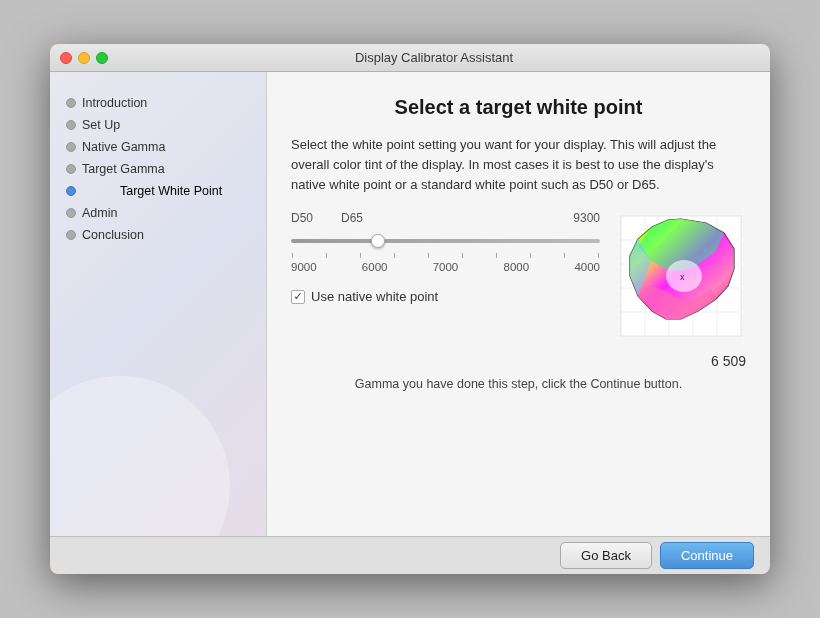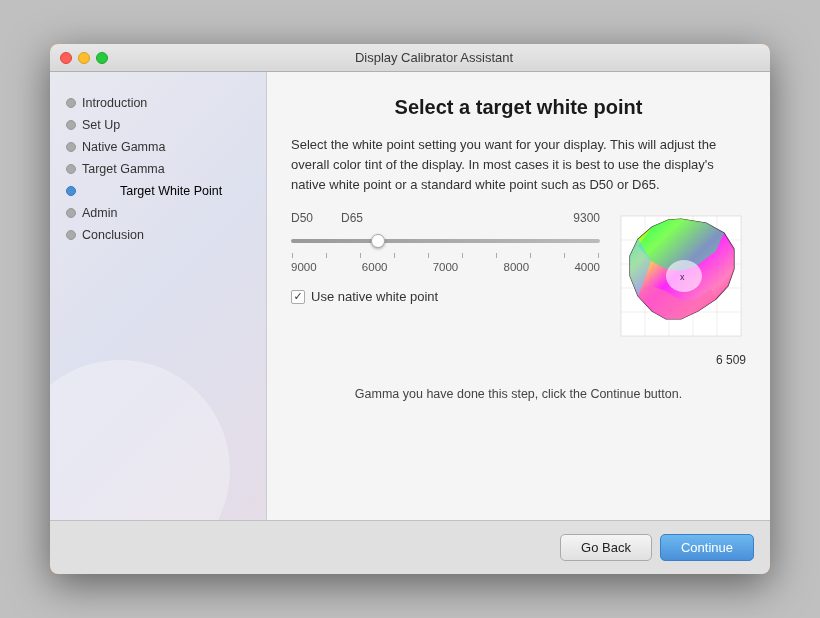--- a/index.html
+++ b/index.html
@@ -201,34 +201,34 @@
       background: white;
       border: 1px solid #aaa;
       border-radius: 2px;
       display: flex;
       align-items: center;
       justify-content: center;
       font-size: 11px;
     }
     .value-display {
       text-align: right;
-      font-size: 12px;
+      font-size: 14px;
       color: #333;
-      margin-bottom: 16px;
+      margin-bottom: 4px;
     }
     .instruction {
       font-size: 12.5px;
       color: #444;
       text-align: center;
       margin-top: 4px;
     }
     .footer {
       background: #e0e0e0;
       border-top: 1px solid #c0c0c0;
-      height: 54px;
+      height: 38px;
       display: flex;
       align-items: center;
       justify-content: flex-end;
       padding: 0 16px;
       gap: 8px;
       flex-shrink: 0;
     }
     .btn {
       padding: 5px 20px;
       border-radius: 5px;

